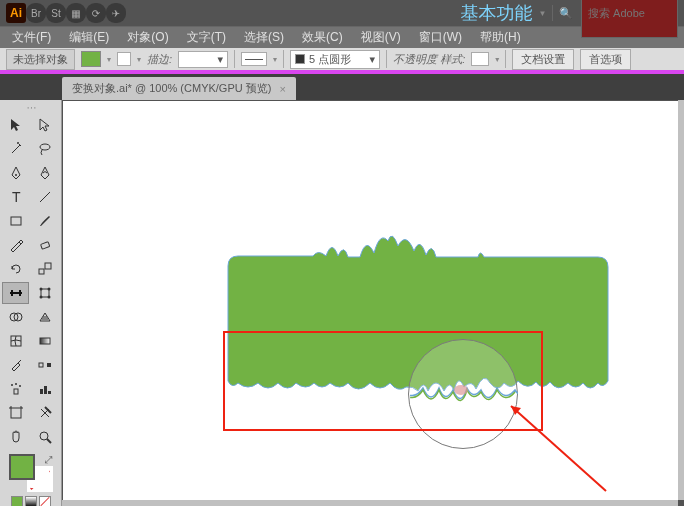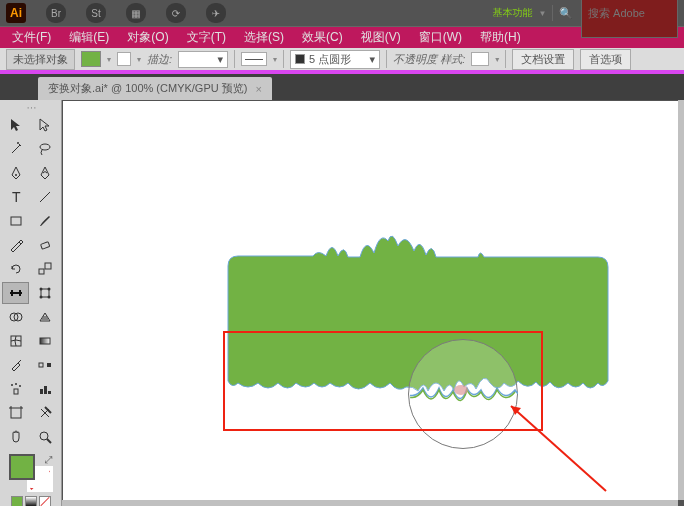--- a/index.html
+++ b/index.html
@@ -1,45 +1,45 @@
 <!DOCTYPE html>
 <html><head>
 <meta charset="utf-8">
 <style>
 * { margin: 0; padding: 0; box-sizing: border-box; font-family: "Microsoft YaHei", sans-serif; }
 body { width: 684px; height: 506px; background: #f0f0f0; overflow: hidden; position: relative; }
 
-.titlebar { height: 26px; background: #535353; display: flex; align-items: center; padding: 0 6px; gap: 20px; }
+.titlebar { height: 26px; background: #535353; display: flex; align-items: center; padding: 0 6px; gap: 0; }
 .ai-logo { width: 20px; height: 20px; background: #2a0a00; border-radius: 3px; display: flex; align-items: center; justify-content: center; color: #ff9a00; font-weight: bold; font-size: 12px; }
 .title-icon { width: 20px; height: 20px; background: #3a3a3a; border-radius: 9px; display: flex; align-items: center; justify-content: center; color: #aaa; font-size: 10px; }
 .title-spacer { flex: 1; }
 .title-right { display: flex; align-items: center; gap: 6px; }
-.title-label { color: #84cc16; font-size: 10px; }
+.title-label { color: #7dd3fc; font-size: 18px; }
 .dropdown-arrow { color: #888; font-size: 8px; }
 .search-box { background: #7f1d1d; border: 1px solid #666; color: #aaa; font-size: 11px; padding: 18px 6px; width: 97px; }
 .search-icon { color: #aaa; font-size: 11px; margin-right: 2px; }
 
-.menubar { height: 22px; background: #be185d; border-top: 1px solid #666; display: flex; align-items: center; padding: 0 4px; gap: 2px; }
+.menubar { height: 22px; background: #737373; border-top: 1px solid #666; display: flex; align-items: center; padding: 0 4px; gap: 2px; }
 .menu-item { color: #e0e0e0; font-size: 12px; padding: 2px 8px; cursor: default; }
 
 .control-bar { height: 26px; background: #dcdcdc; border-bottom: 4px solid #d946ef; display: flex; align-items: center; padding: 0 6px; gap: 6px; font-size: 11px; color: #555; }
 .control-bar > * { flex-shrink: 0; }
 .noselect-label { background: #d0d0d0; border: 1px solid #aaa; padding: 2px 6px; font-size: 11px; }
 .color-swatch { width: 20px; height: 16px; background: #72b244; border: 1px solid #888; }
 .ctrl-dropdown { border: 1px solid #aaa; background: #fff; padding: 1px 4px; font-size: 11px; display: flex; align-items: center; gap: 4px; min-width: 50px; }
 .ctrl-small-box { width: 14px; height: 14px; border: 1px solid #aaa; background: #fff; }
 .ctrl-label { color: #666; font-style: italic; }
 .ctrl-sep { width: 1px; height: 18px; background: #aaa; }
 .stroke-preview { width: 26px; height: 14px; border: 1px solid #aaa; background: #fff; position: relative; }
 .stroke-preview::after { content: ''; position: absolute; left: 3px; right: 3px; top: 50%; height: 1px; background: #555; }
 .bullet-box { width: 10px; height: 10px; border: 1px solid #999; background: #333; }
 .opacity-box { width: 18px; height: 14px; border: 1px solid #aaa; background: #fff; }
 .ctrl-button { border: 1px solid #aaa; background: #e8e8e8; padding: 2px 8px; font-size: 11px; }
 
-.tab-bar { height: 26px; background: #3f3f3f; display: flex; align-items: flex-end; padding-left: 38px; }
+.tab-bar { height: 26px; background: #3f3f3f; display: flex; align-items: flex-end; padding-left: 62px; }
 .tab { background: #c8c8c8; color: #555; font-size: 11px; padding: 4px 10px; display: flex; align-items: center; gap: 8px; border-radius: 2px 2px 0 0; }
 .tab-close { font-size: 11px; color: #888; }
 
 .workspace { position: absolute; left: 62px; top: 100px; right: 0; bottom: 0; background: #525252; }
 .canvas { position: absolute; left: 1px; top: 1px; right: 6px; bottom: 6px; background: #fff; overflow: hidden; }
 .scrollbar-v { position: absolute; right: 0; top: 0; width: 6px; bottom: 6px; background: #c0c0c0; }
 .scrollbar-h { position: absolute; left: 0; bottom: 0; right: 6px; height: 6px; background: #c0c0c0; }
 
 .toolbox { position: absolute; left: 0; top: 100px; width: 62px; bottom: 0; background: #d6d6d6; border-right: 1px solid #999; padding: 4px 2px; }
 .tool-grip { height: 6px; display: flex; justify-content: center; align-items: center; margin-bottom: 4px; }

